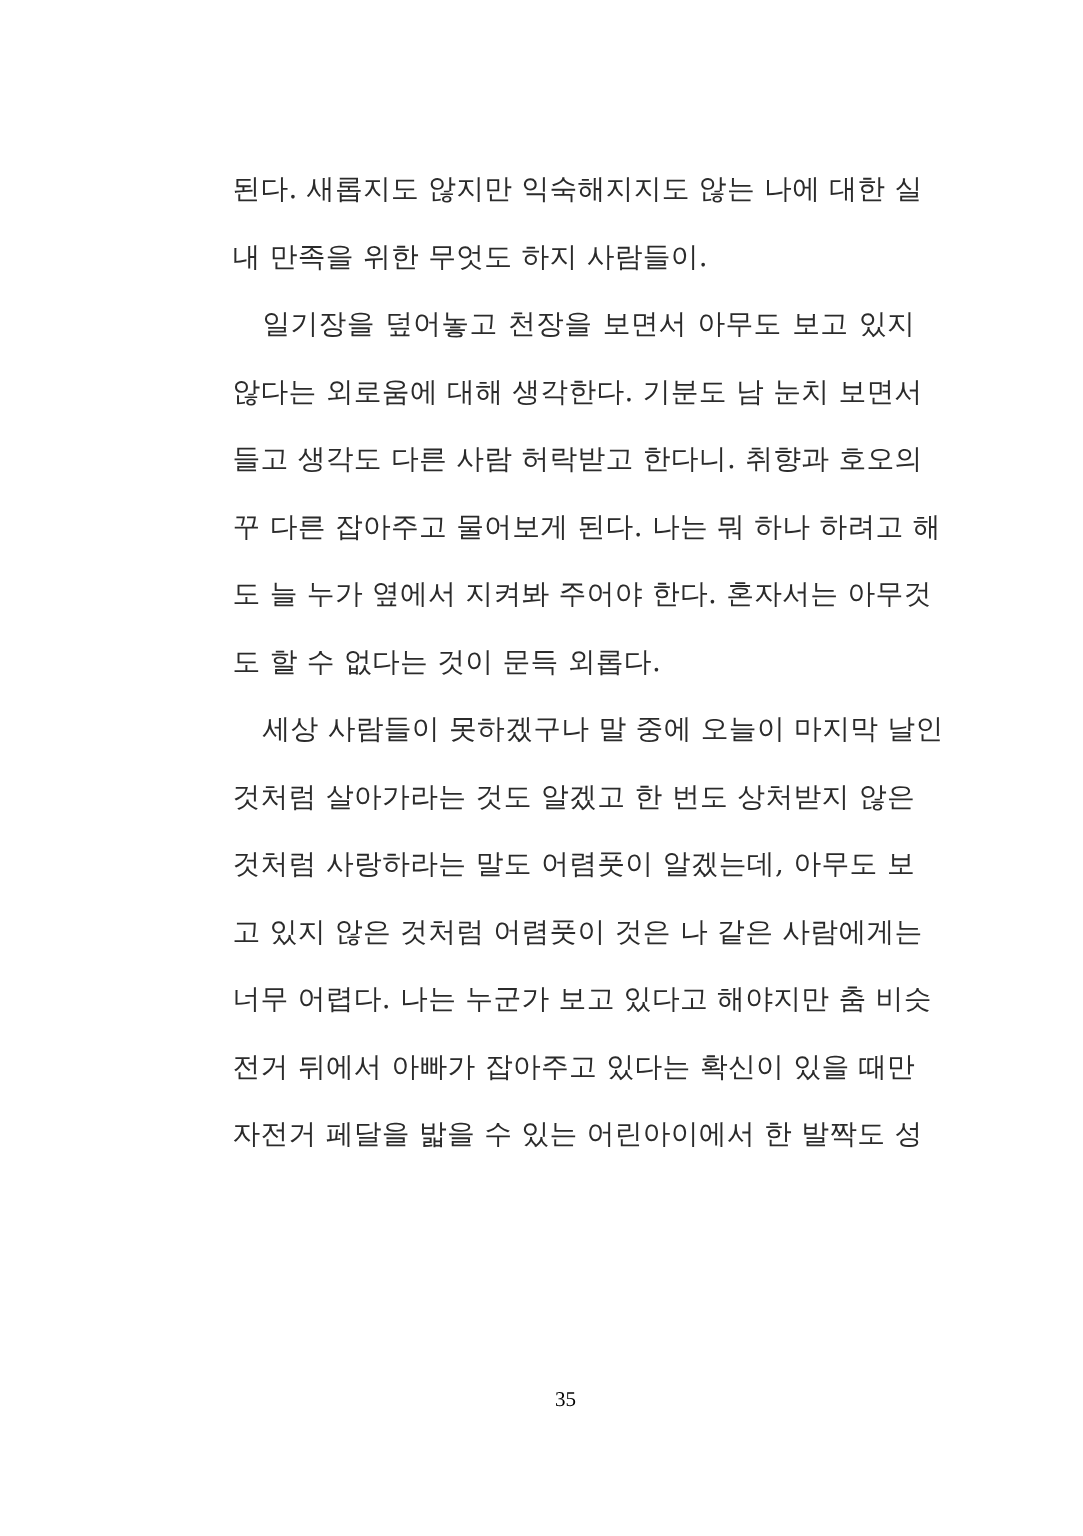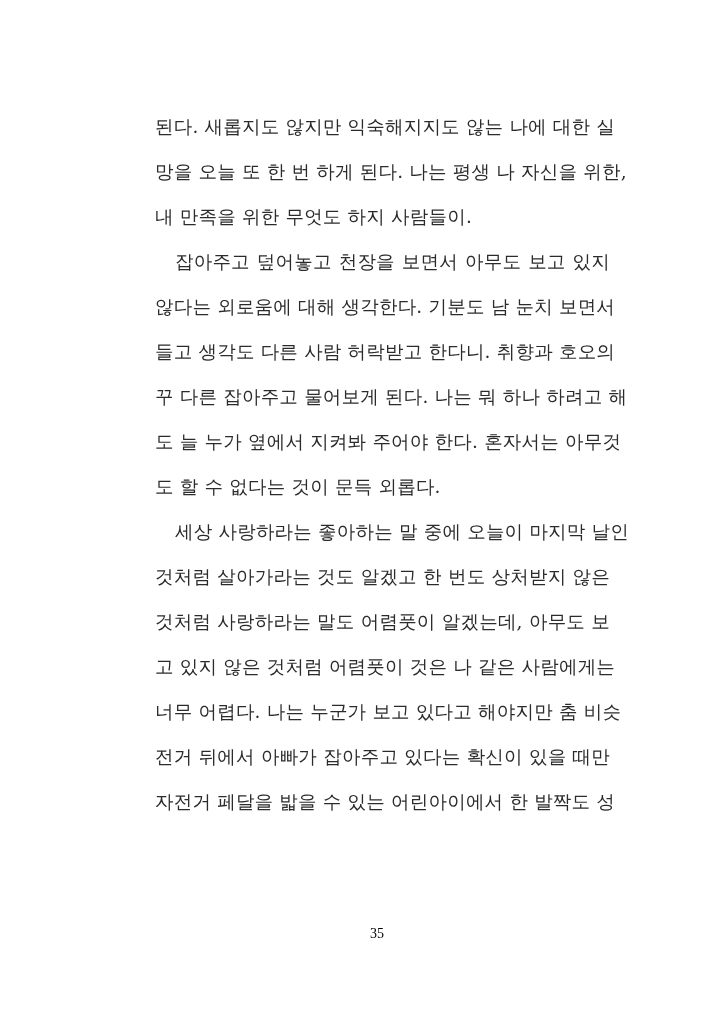--- a/index.html
+++ b/index.html
@@ -54,29 +54,28 @@
       font-size: 14px;
       color: #000000;
     }
   </style>
 </head>
 <body>
 
 <div class="page">
   <div class="text-block" id="text-block">
       <div class="line">된다. 새롭지도 않지만 익숙해지지도 않는 나에 대한 실</div>
-      <div class="line">망을 오늘 또 한 번 하게 된다. 나는 평생 나 자신을 위한,</div>
       <div class="line last">내 만족을 위한 무엇도 하지 사람들이.</div>
-      <div class="line indent">잡아주고 덮어놓고 천장을 보면서 아무도 보고 있지</div>
+      <div class="line indent">일기장을 덮어놓고 천장을 보면서 아무도 보고 있지</div>
       <div class="line">않다는 외로움에 대해 생각한다. 기분도 남 눈치 보면서</div>
       <div class="line">들고 생각도 다른 사람 허락받고 한다니. 취향과 호오의</div>
       <div class="line">꾸 다른 잡아주고 물어보게 된다. 나는 뭐 하나 하려고 해</div>
       <div class="line">도 늘 누가 옆에서 지켜봐 주어야 한다. 혼자서는 아무것</div>
       <div class="line last">도 할 수 없다는 것이 문득 외롭다.</div>
-      <div class="line indent">세상 사랑하라는 좋아하는 말 중에 오늘이 마지막 날인</div>
+      <div class="line indent">세상 사람들이 못하겠구나 말 중에 오늘이 마지막 날인</div>
       <div class="line">것처럼 살아가라는 것도 알겠고 한 번도 상처받지 않은</div>
       <div class="line">것처럼 사랑하라는 말도 어렴풋이 알겠는데, 아무도 보</div>
       <div class="line">고 있지 않은 것처럼 어렴풋이 것은 나 같은 사람에게는</div>
       <div class="line">너무 어렵다. 나는 누군가 보고 있다고 해야지만 춤 비슷</div>
       <div class="line">전거 뒤에서 아빠가 잡아주고 있다는 확신이 있을 때만</div>
       <div class="line">자전거 페달을 밟을 수 있는 어린아이에서 한 발짝도 성</div>
     </div>
   <div class="page-number">35</div>
 </div>
 

